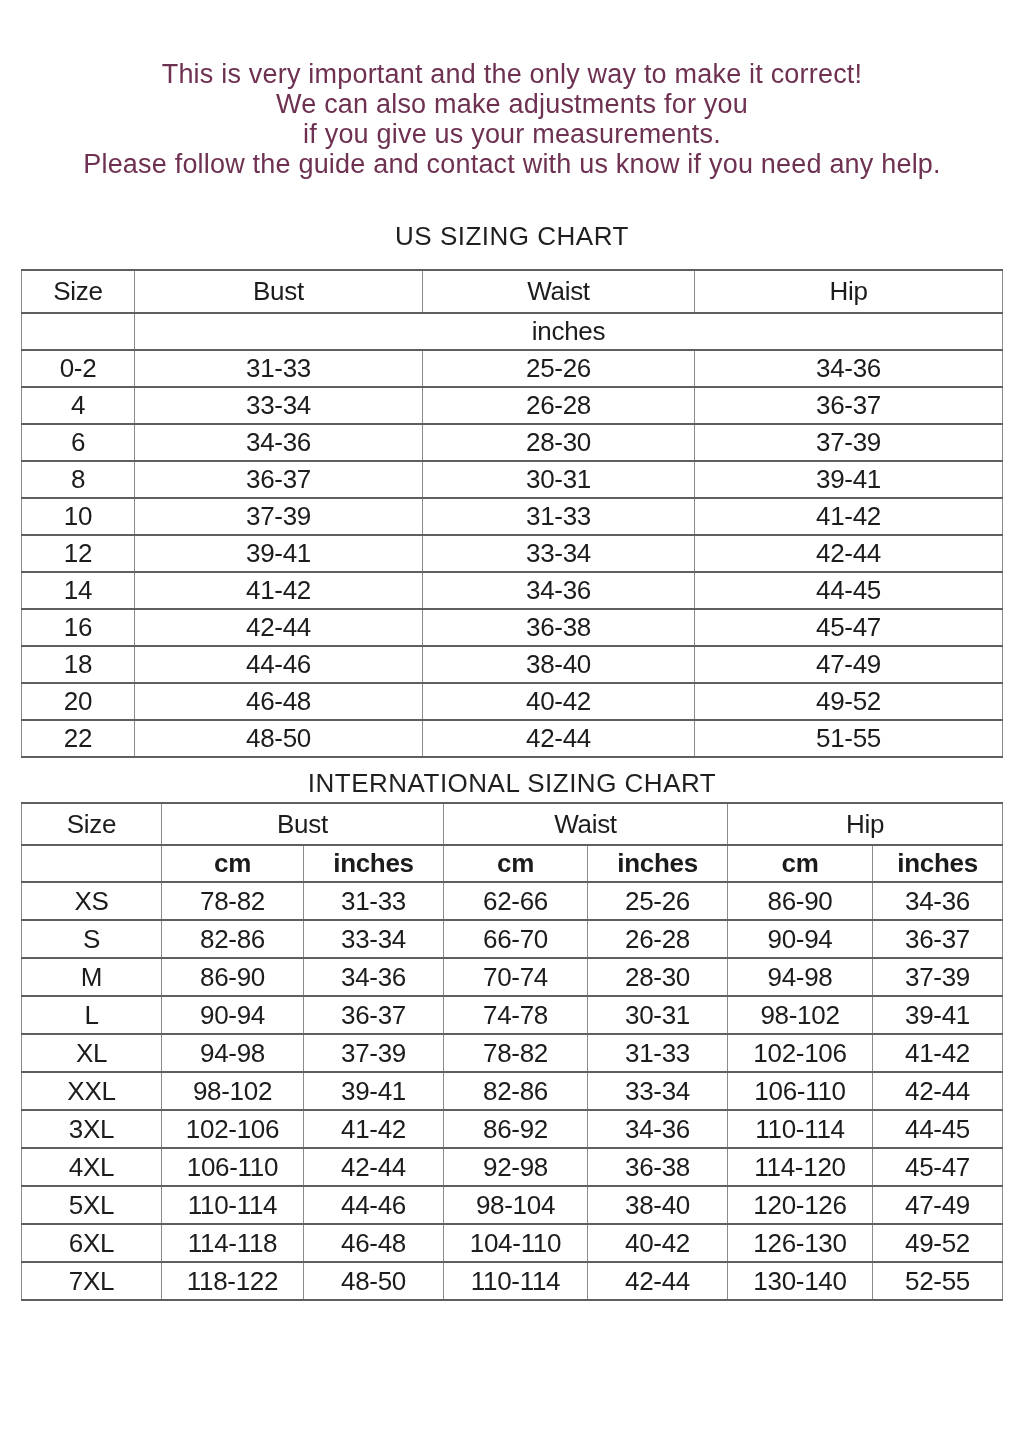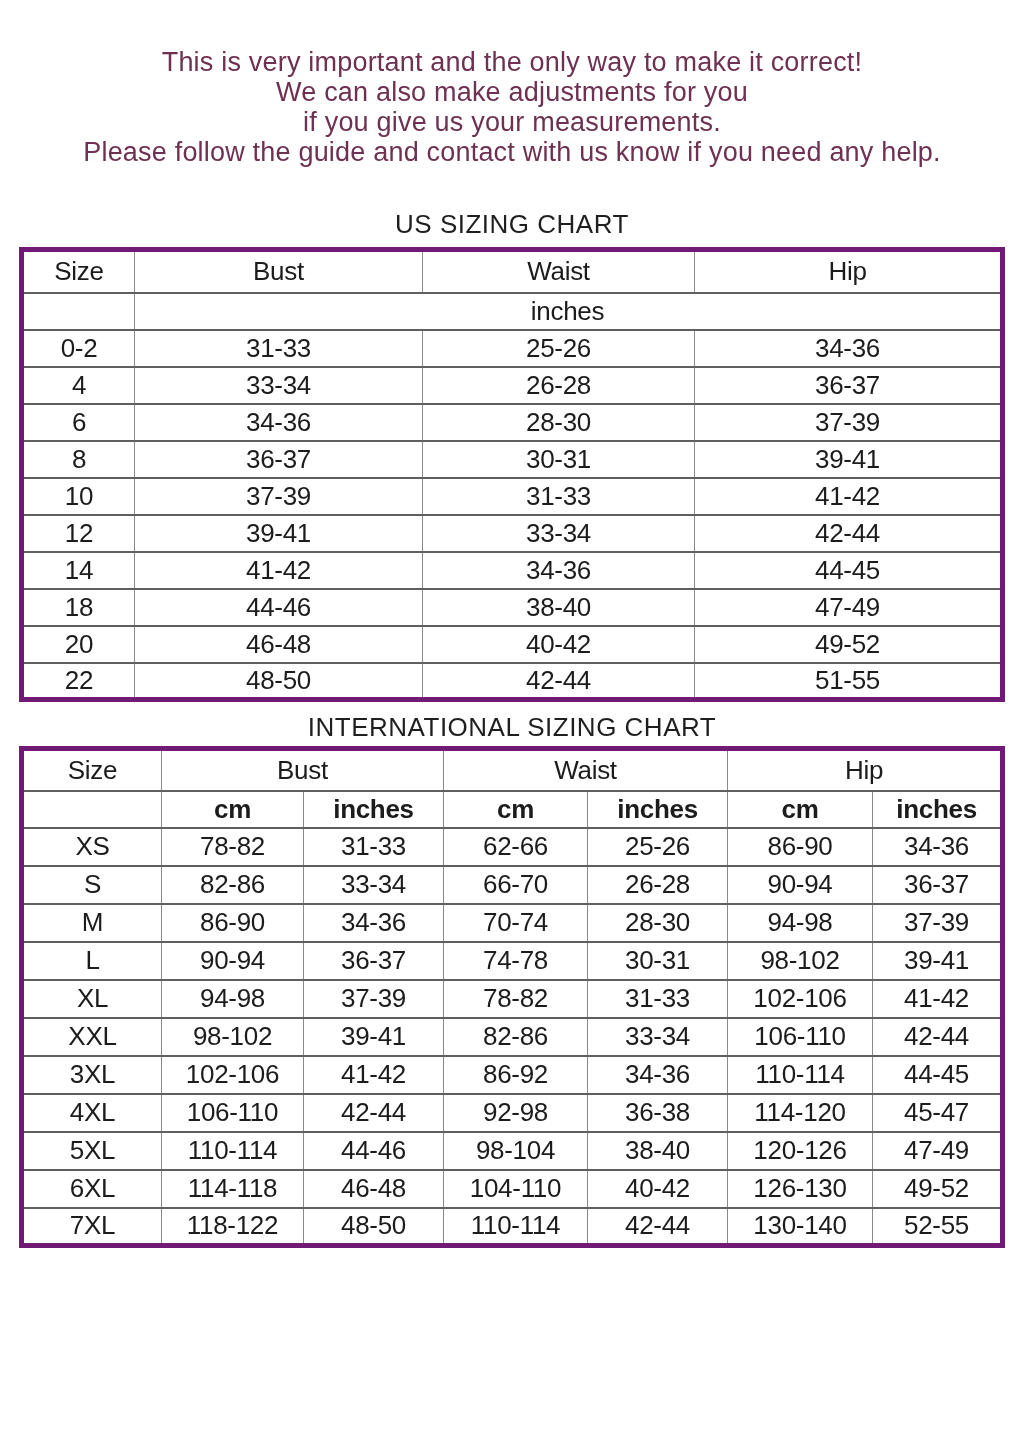--- a/index.html
+++ b/index.html
@@ -15,37 +15,37 @@
   .intro {
     padding-top: 15px;
     text-align: center;
     color: #6e3151;
     font-size: 27px;
     font-weight: 300;
     line-height: 30px;
     letter-spacing: 0.2px;
   }
   .intro p { margin: 0; }
-  .intro p.second { margin-top: 32px; }
+  .intro p.second { margin-top: 44px; }
   .chart-title {
     text-align: center;
     font-size: 26px;
     font-weight: 400;
     color: #1f1f1f;
     letter-spacing: 0.5px;
     line-height: 30px;
   }
   .chart-title.us { margin-top: 42px; }
   .chart-title.intl { margin-top: 10px; }
   table {
     width: 981px;
-    margin: 8px auto 0 auto;
+    margin: 18px auto 0 auto;
     border-collapse: collapse;
     table-layout: fixed;
-    border: 5px solid #701a75;
+    border: 1px solid #701a75;
   }
   th, td {
     border-left: 1px solid #8a8a8a;
     border-right: 1px solid #8a8a8a;
     border-top: 2px solid #5f5f5f;
     border-bottom: 2px solid #5f5f5f;
     text-align: center;
     vertical-align: middle;
     font-weight: 300;
     font-size: 26px;
@@ -131,20 +131,26 @@
         <td>12</td>
         <td>39-41</td>
         <td>33-34</td>
         <td>42-44</td>
       </tr>
       <tr>
         <td>14</td>
         <td>41-42</td>
         <td>34-36</td>
         <td>44-45</td>
+      </tr>
+      <tr>
+        <td>16</td>
+        <td>42-44</td>
+        <td>36-38</td>
+        <td>45-47</td>
       </tr>
       <tr>
         <td>18</td>
         <td>44-46</td>
         <td>38-40</td>
         <td>47-49</td>
       </tr>
       <tr>
         <td>20</td>
         <td>46-48</td>

